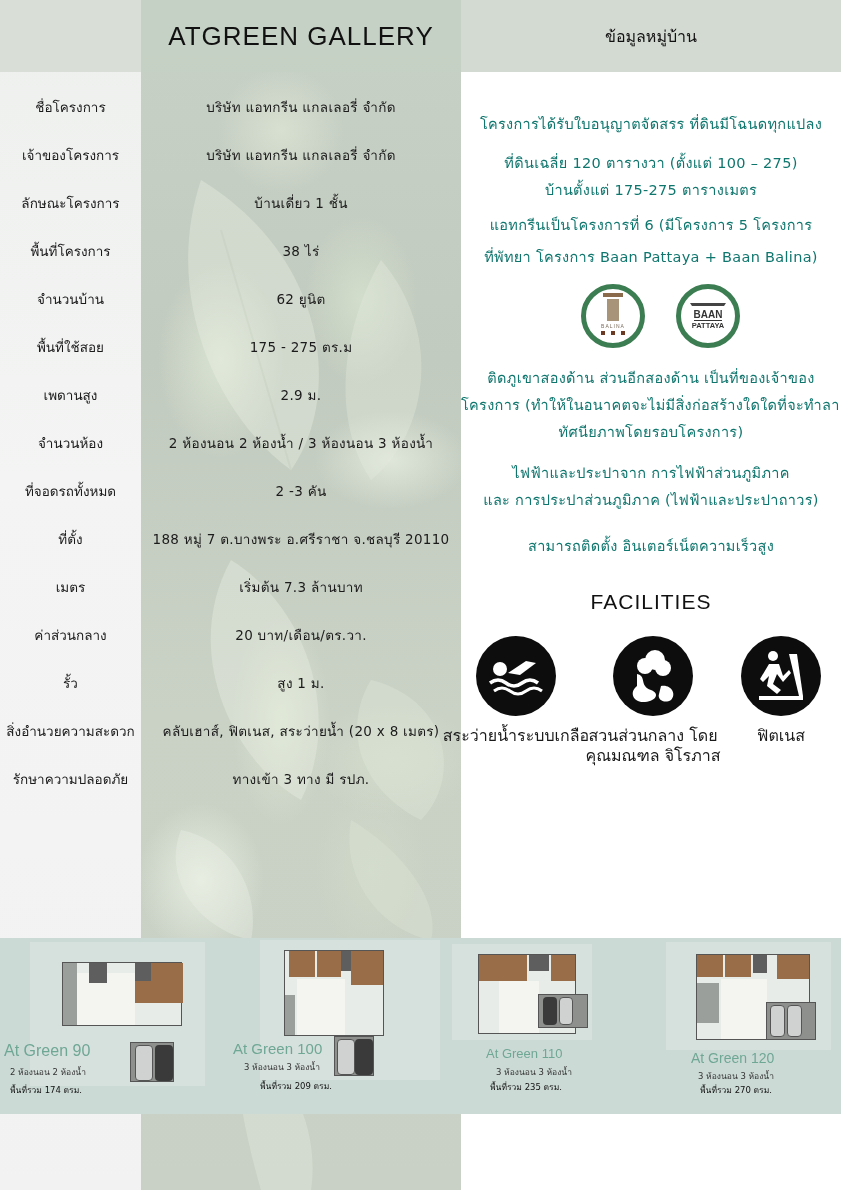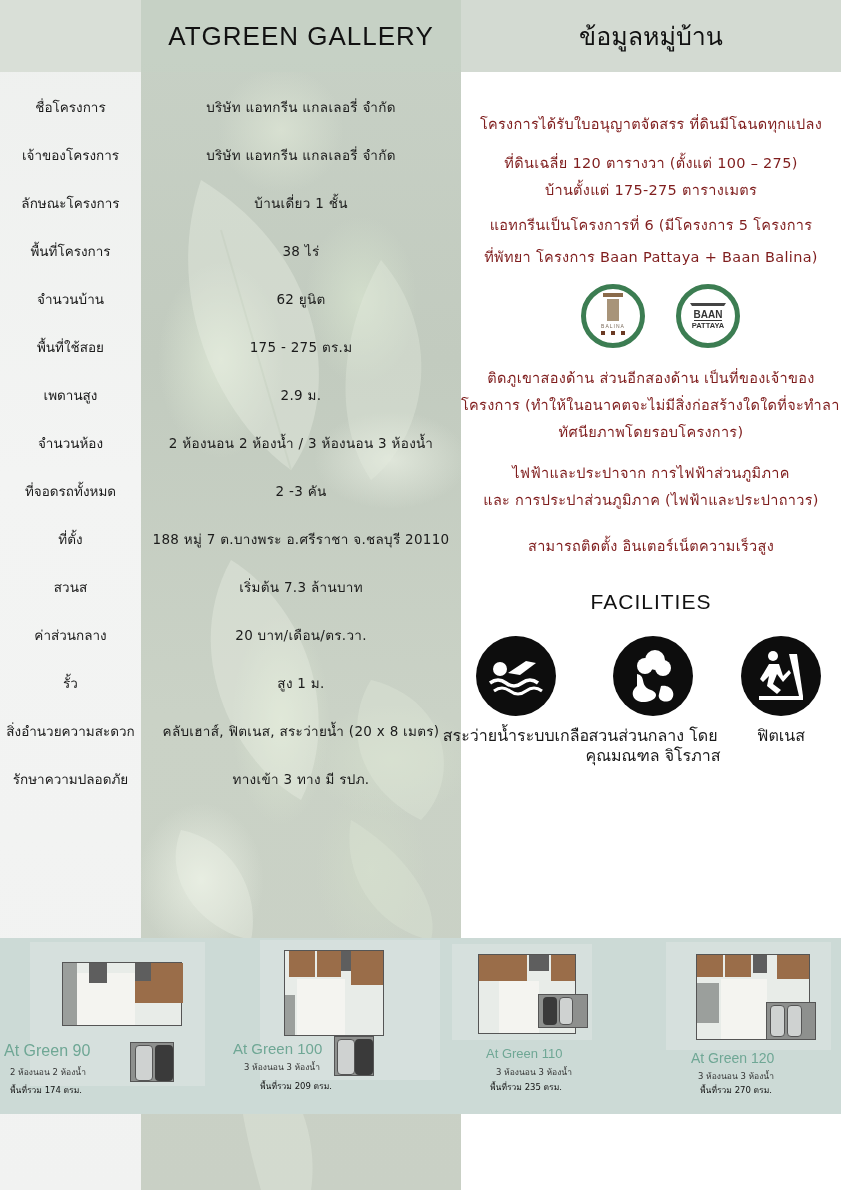--- a/index.html
+++ b/index.html
@@ -35,36 +35,36 @@
     .header-mid-tint  { position: absolute; left: 141px; top: 0; width: 320px; height: 72px; background: rgba(196,210,196,0.55); }
     .header-right-tint{ position: absolute; left: 461px; top: 0; width: 380px; height: 72px; background: #d3dad2; }
     .header-title-left {
       position: absolute; left: 141px; width: 320px; top: 0; height: 72px;
       display: flex; align-items: center; justify-content: center;
       font-family: "Liberation Sans", sans-serif; font-size: 26px; letter-spacing: 1px; color: #111;
     }
     .header-title-right {
       position: absolute; left: 461px; width: 380px; top: 0; height: 72px;
       display: flex; align-items: center; justify-content: center;
-      font-size: 25px; color: #111;
+      font-size: 16px; color: #111;
     }
 
     
     .spec-table { position: absolute; left: 0; top: 96px; width: 461px; }
     .spec-row { position: relative; height: 48px; display: flex; align-items: flex-start; }
     .spec-label {
       width: 141px; text-align: center; font-size: 13.5px; color: #1b1b1b; white-space: nowrap;
     }
     .spec-value {
       width: 320px; text-align: center; font-size: 13.5px; color: #1b1b1b; white-space: nowrap; letter-spacing: 0.3px;
     }
 
     
     .info { position: absolute; left: 461px; top: 0; width: 380px; }
-    .info p { position: absolute; left: 0; width: 380px; text-align: center; font-size: 14.5px; color: #7f1d1d; white-space: nowrap; letter-spacing: 0.3px; }
+    .info p { position: absolute; left: 0; width: 380px; text-align: center; font-size: 14.5px; color: #0f766e; white-space: nowrap; letter-spacing: 0.3px; }
 
     .logo {
       position: absolute; width: 64px; height: 64px; border-radius: 50%;
       border: 5px solid #3c7d52; background: #fff;
       display: flex; flex-direction: column; align-items: center; justify-content: center;
     }
     .logo-balina { left: 581px; top: 284px; }
     .logo-pattaya { left: 676px; top: 284px; }
     .balina-tower { width: 12px; height: 22px; background: #a89479; position: relative; margin-top: 2px; }
     .balina-tower::before { content: ""; position: absolute; left: -4px; top: -6px; width: 20px; height: 4px; background: #8a6a4a; }
@@ -172,21 +172,21 @@
   </div>
   <div class="spec-row">
     <div class="spec-label">ที่จอดรถทั้งหมด</div>
     <div class="spec-value">2 -3 คัน</div>
   </div>
   <div class="spec-row">
     <div class="spec-label">ที่ตั้ง</div>
     <div class="spec-value">188 หมู่ 7 ต.บางพระ อ.ศรีราชา จ.ชลบุรี 20110</div>
   </div>
   <div class="spec-row">
-    <div class="spec-label">สวนส</div>
+    <div class="spec-label">เมตร</div>
     <div class="spec-value">เริ่มต้น 7.3 ล้านบาท</div>
   </div>
   <div class="spec-row">
     <div class="spec-label">ค่าส่วนกลาง</div>
     <div class="spec-value">20 บาท/เดือน/ตร.วา.</div>
   </div>
   <div class="spec-row">
     <div class="spec-label">รั้ว</div>
     <div class="spec-value">สูง 1 ม.</div>
   </div>

